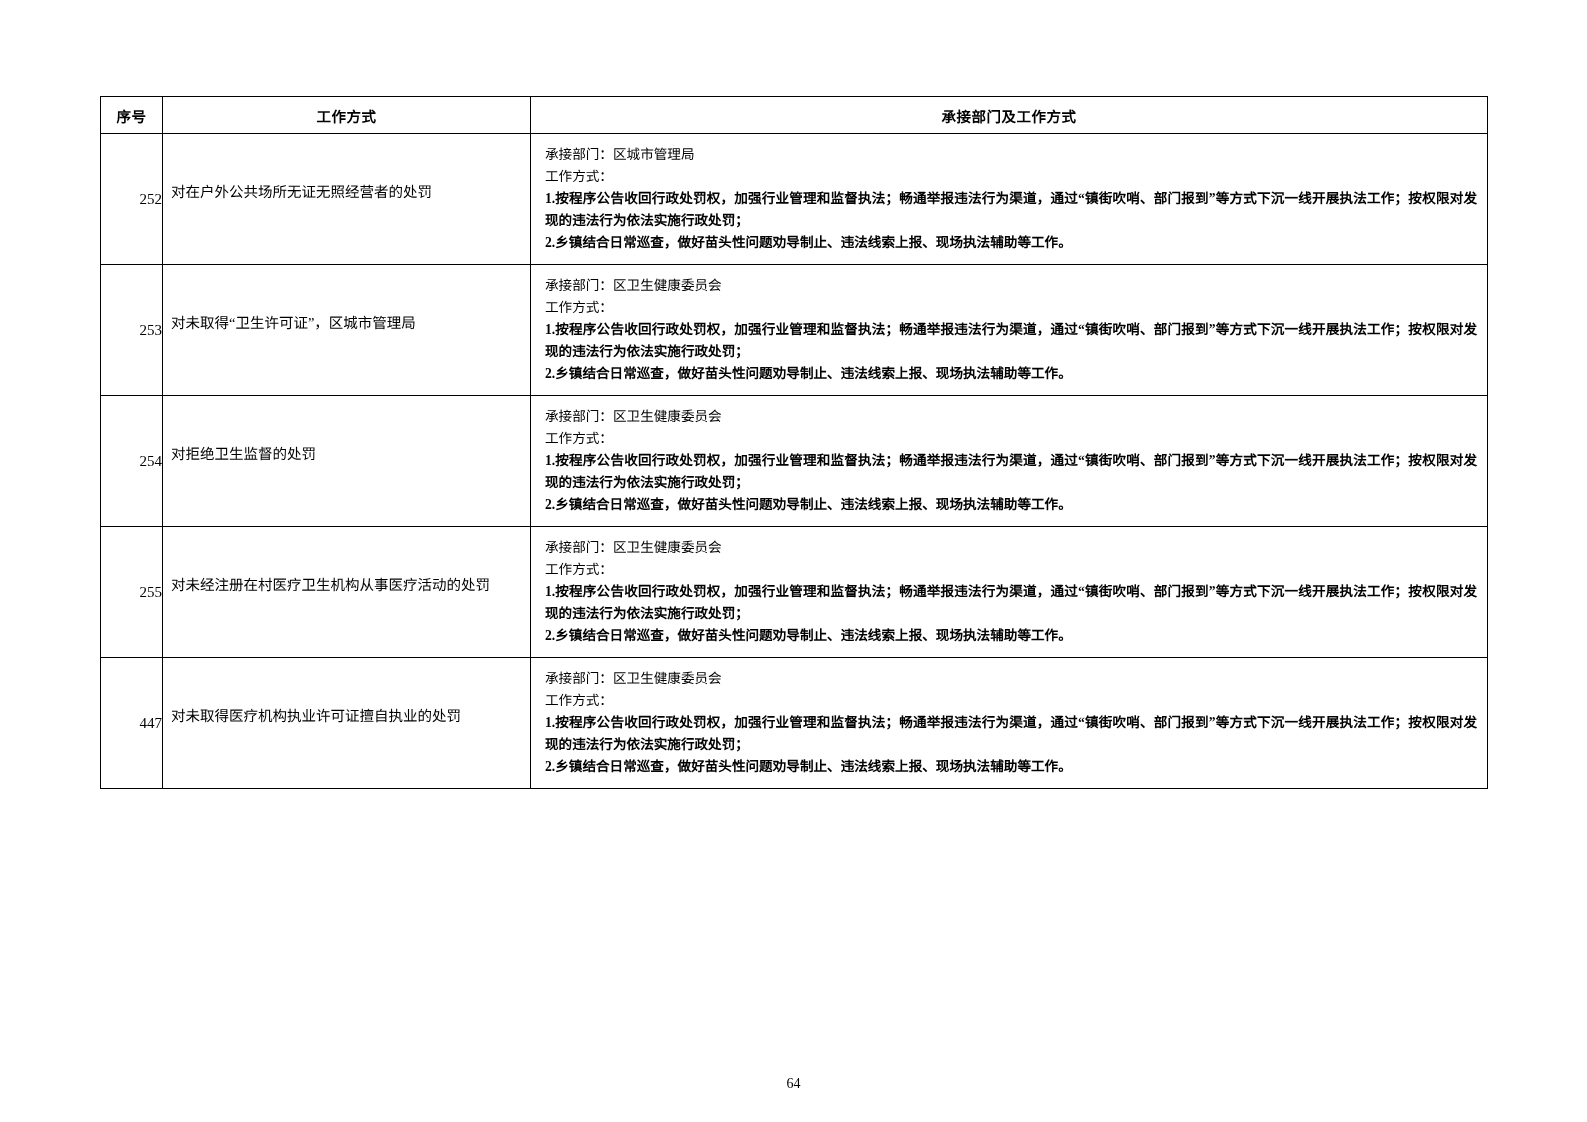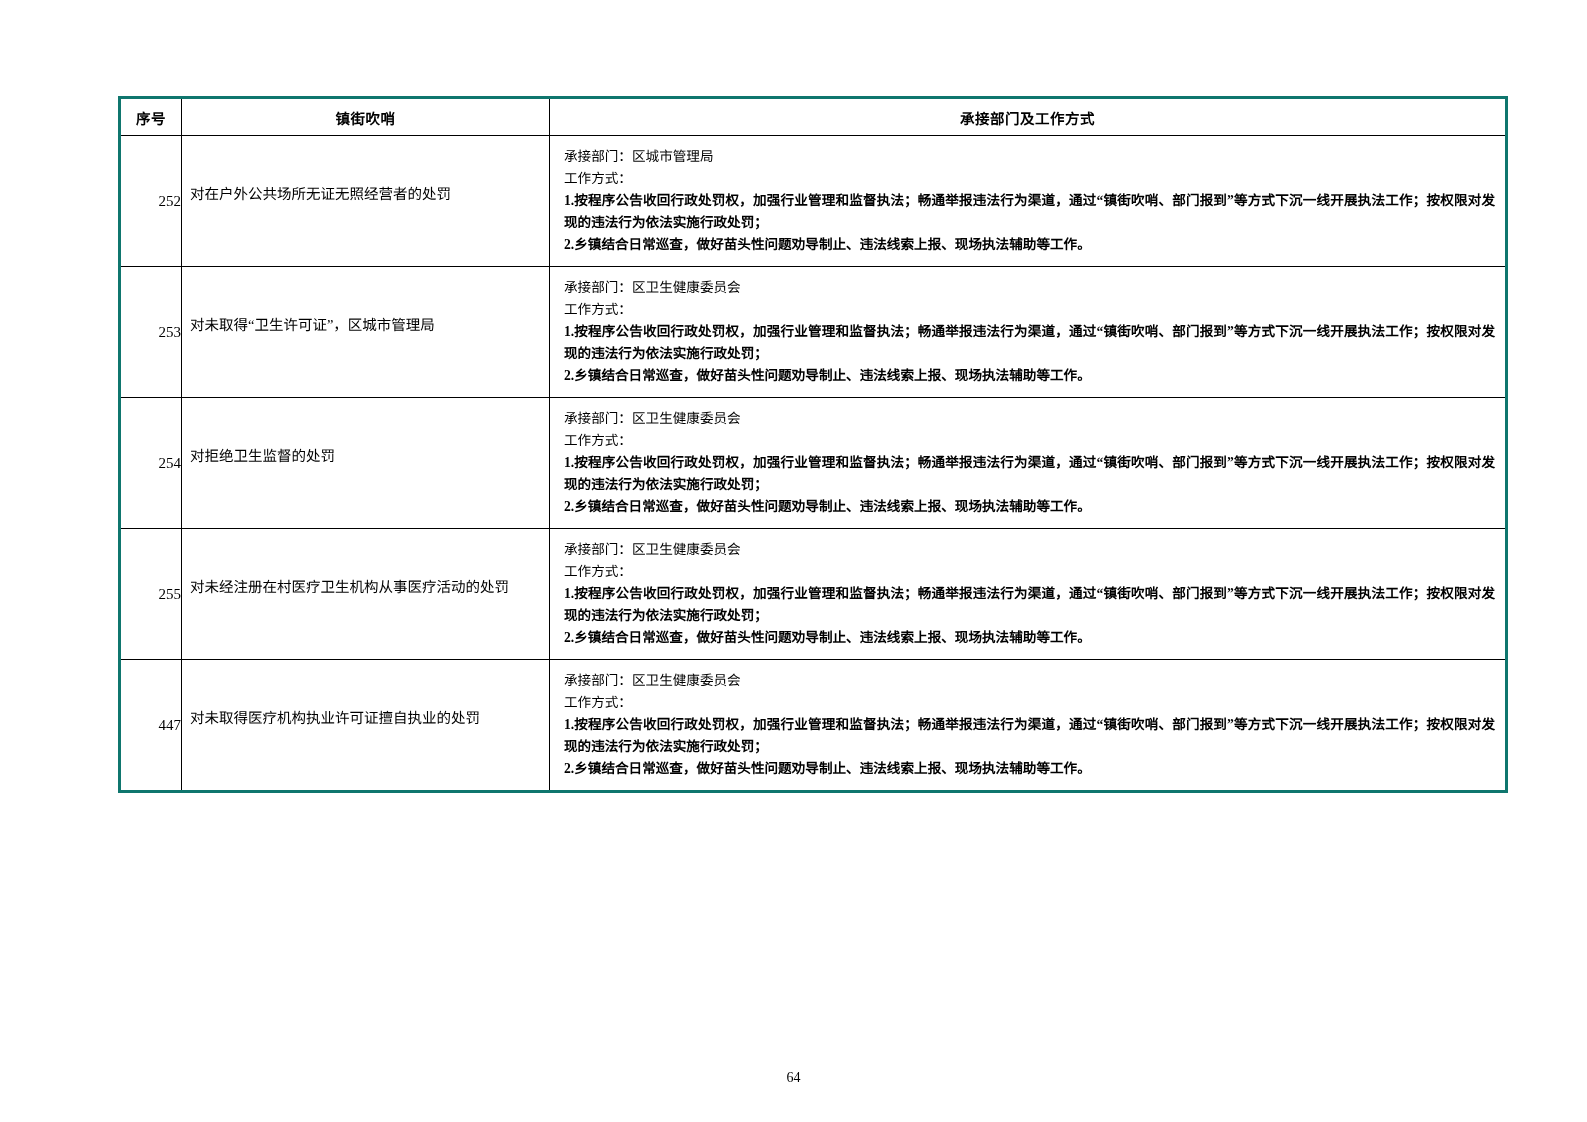--- a/index.html
+++ b/index.html
@@ -20,22 +20,21 @@
     position: relative;
     width: 1587px;
     height: 1122px;
     box-sizing: border-box;
     padding: 96px 100px 0 100px;
   }
   table.doc-table {
     border-collapse: collapse;
     width: 1387px;
     table-layout: fixed;
-    border: 3px solid #0f766e;
-    margin-left: 18px;
+    border: 1px solid #0f766e;
   }
   table.doc-table th,
   table.doc-table td {
     border: 1px solid #000;
     vertical-align: middle;
     padding: 0;
   }
   .col-no { width: 62px; }
   .col-name { width: 368px; }
   .col-dept { width: 957px; }
@@ -63,21 +62,21 @@
     padding: 10px 10px 10px 14px;
     line-height: 1.62;
     text-align: justify;
   }
   tbody tr { height: 115px; }
   .dept-line { white-space: normal; }
   .dept-line.indent-wrap { text-indent: 0; font-weight: bold; }
 
   .page-number {
     position: absolute;
-    bottom: 36px;
+    bottom: 30px;
     left: 0;
     width: 1587px;
     text-align: center;
     font-size: 14px;
     font-family: "Liberation Serif", serif;
   }
 </style>
 </head>
 <body>
 
@@ -85,21 +84,21 @@
 
   <table class="doc-table">
     <colgroup>
       <col class="col-no">
       <col class="col-name">
       <col class="col-dept">
     </colgroup>
     <thead>
       <tr>
         <th>序号</th>
-        <th>镇街吹哨</th>
+        <th>工作方式</th>
         <th>承接部门及工作方式</th>
       </tr>
     </thead>
     <tbody>
 
       <tr>
         <td class="cell-no">252</td>
         <td class="cell-name">对在户外公共场所无证无照经营者的处罚</td>
         <td class="cell-dept">
           <div class="dept-line">承接部门：区城市管理局</div>

